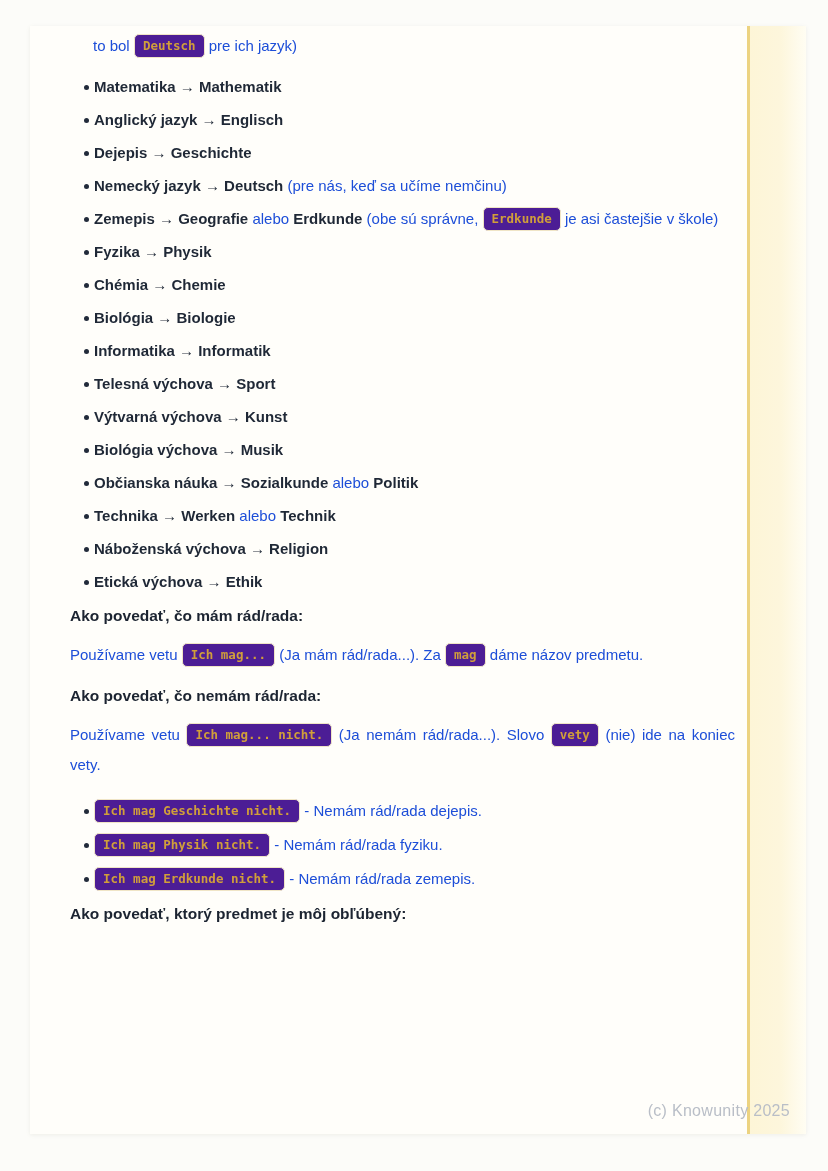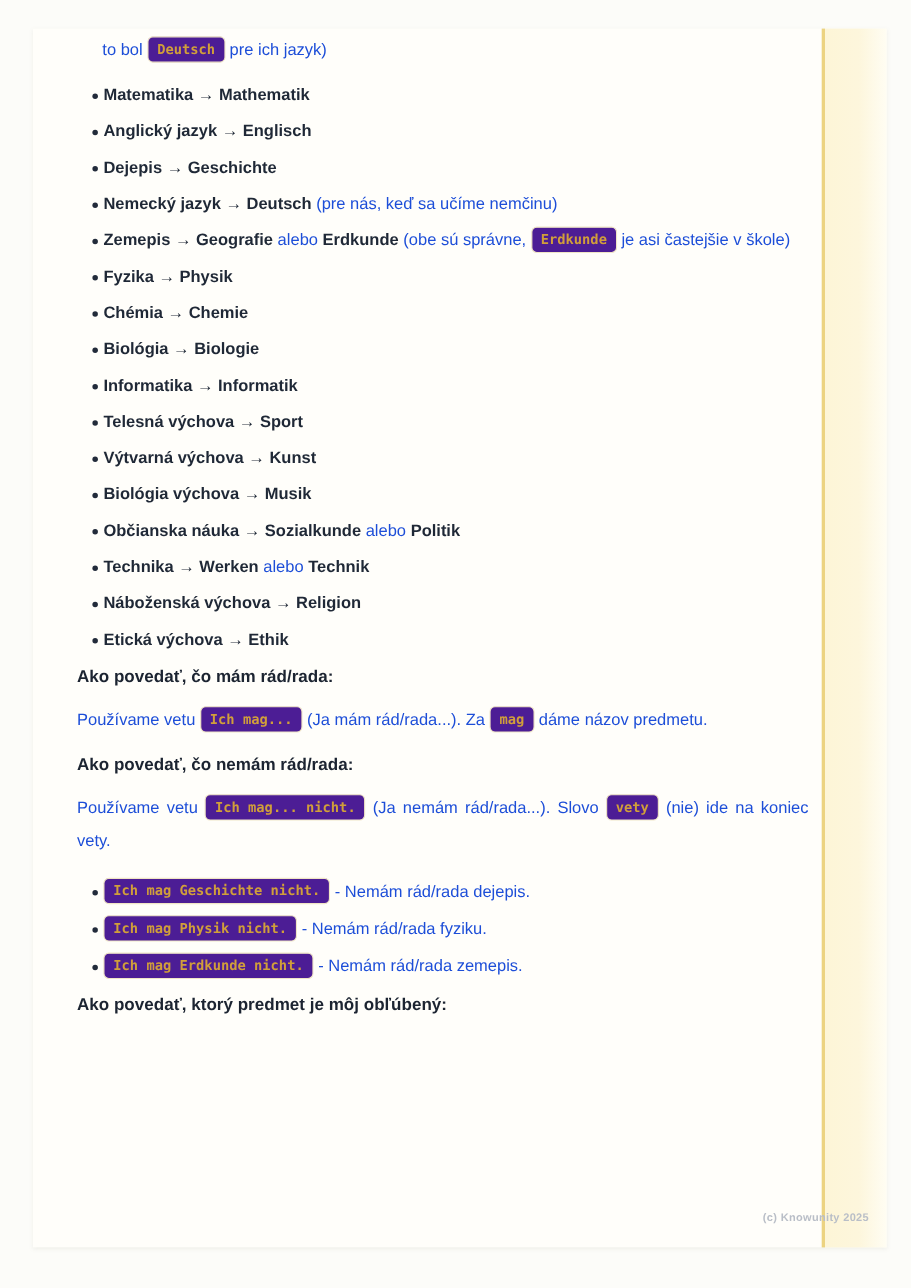--- a/index.html
+++ b/index.html
@@ -96,24 +96,23 @@
     padding: 3px 8px 4px 8px;
     line-height: 15px;
     white-space: pre;
     vertical-align: 1px;
   }
   .watermark {
     position: absolute;
     right: 16px;
     top: 1076px;
     z-index: 3;
-    font-size: 10px;
+    font-size: 16px;
     letter-spacing: 0.3px;
     color: #b9bec7;
-    font-weight: bold;
   }
 </style>
 </head>
 <body>
 
 <div class="doc-page">
   <div class="edge-strip"></div>
   <div class="content-col" id="content-col">
       <div class="cont-line"><span class="seg-regular">to bol </span><span class="code-chip">Deutsch</span><span class="seg-regular"> pre ich jazyk)</span></div>
       <ul class="bullet-list">

